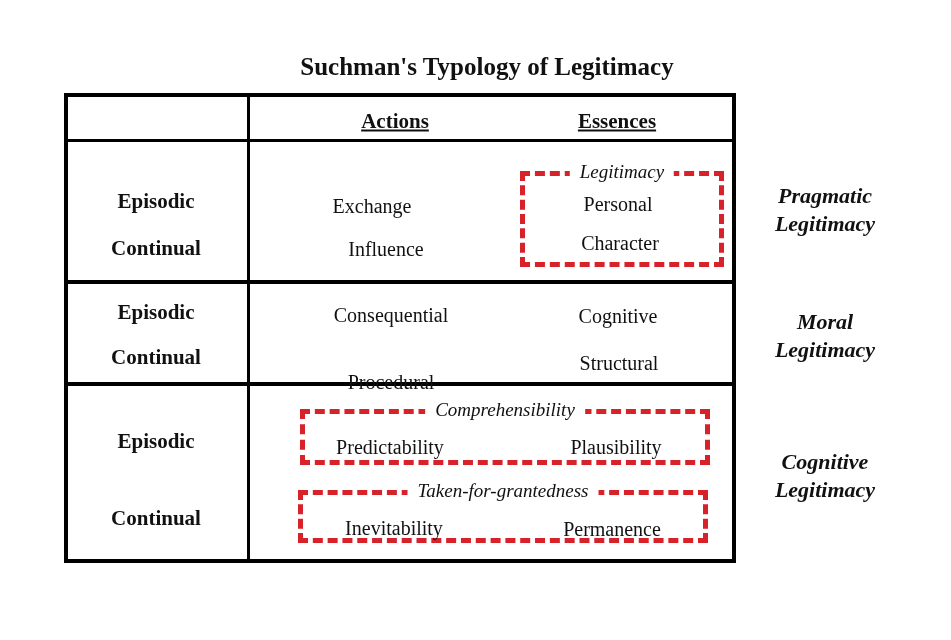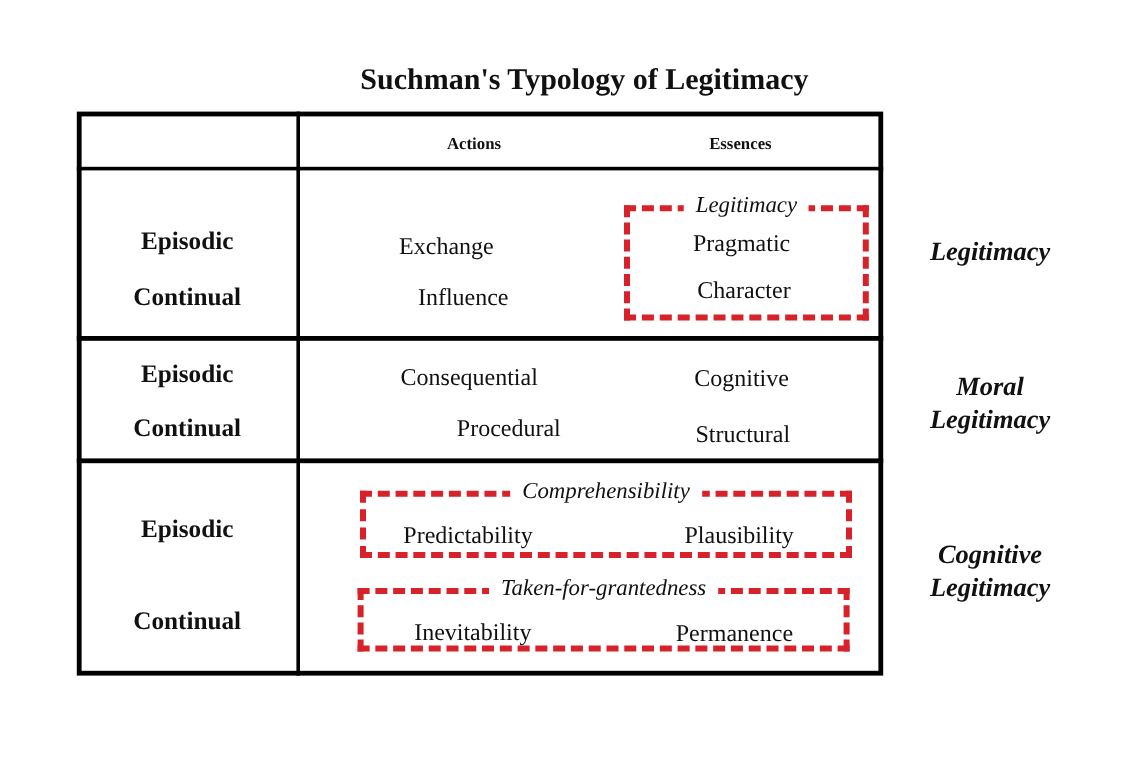--- a/index.html
+++ b/index.html
@@ -7,21 +7,21 @@
     position:relative;width:951px;height:640px;background:#fff;
     font-family:"Liberation Serif", serif;color:#111;overflow:hidden;
   }
   .title{
     position:absolute;left:487px;top:67px;transform:translate(-50%,-50%);
     font-weight:bold;font-size:25px;white-space:nowrap;
   }
   .frame{position:absolute;border:4px solid #000;box-sizing:border-box;background:transparent;}
   .line{position:absolute;background:#000;}
   .cell{position:absolute;transform:translate(-50%,-50%);white-space:nowrap;font-size:20px;}
-  .hdr{font-weight:bold;font-size:14px;}
+  .hdr{font-weight:bold;font-size:21px;text-decoration:underline;}
   .rowlabel{font-weight:bold;font-size:21px;}
   .redbox{
     position:absolute;border:5px dashed var(--red,#d8222a);box-sizing:border-box;
   }
   .redbox-label{
     position:absolute;top:-15px;left:50%;transform:translateX(-50%);
     background:#fff;padding:0 10px;font-style:italic;font-size:19px;white-space:nowrap;color:#111;
   }
   .rightlabel{
     position:absolute;transform:translate(-50%,-50%);text-align:center;
@@ -47,32 +47,33 @@
 
   <div class="cell rowlabel" style="left:156px;top:201px;">Episodic</div>
   <div class="cell rowlabel" style="left:156px;top:248px;">Continual</div>
 
   <div class="cell" style="left:372px;top:206px;">Exchange</div>
   <div class="cell" style="left:386px;top:249px;">Influence</div>
 
   <div class="redbox" style="left:520px;top:171px;width:204px;height:96px;">
     <div class="redbox-label">Legitimacy</div>
   </div>
-  <div class="cell" style="left:618px;top:204px;">Pragmatic</div>
+  <div class="cell" style="left:618px;top:204px;">Personal</div>
   <div class="cell" style="left:620px;top:243px;">Character</div>
 
   <div class="rightlabel" style="left:825px;top:210px;">
+    <div>Pragmatic</div>
     <div>Legitimacy</div>
   </div>
 
   <div class="cell rowlabel" style="left:156px;top:312px;">Episodic</div>
   <div class="cell rowlabel" style="left:156px;top:357px;">Continual</div>
 
   <div class="cell" style="left:391px;top:315px;">Consequential</div>
-  <div class="cell" style="left:391px;top:358px;margin-left:33px;">Procedural</div>
+  <div class="cell" style="left:391px;top:382px;">Procedural</div>
 
   <div class="cell" style="left:618px;top:316px;">Cognitive</div>
   <div class="cell" style="left:619px;top:363px;">Structural</div>
 
   <div class="rightlabel" style="left:825px;top:336px;">
     <div>Moral</div>
     <div>Legitimacy</div>
   </div>
 
   <div class="cell rowlabel" style="left:156px;top:441px;">Episodic</div>

